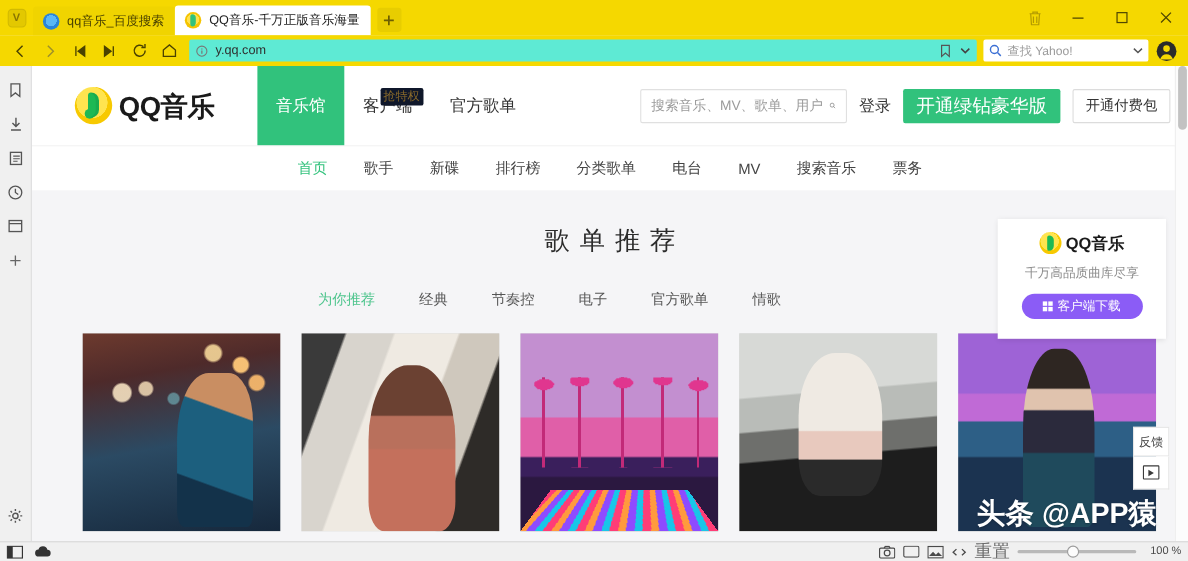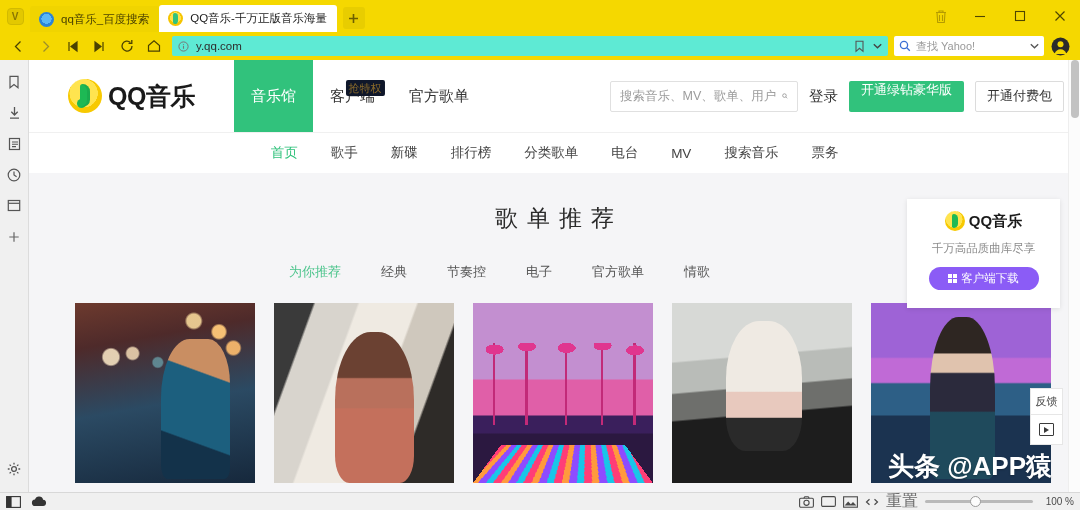--- a/index.html
+++ b/index.html
@@ -162,22 +162,22 @@
     padding: 1px 3px; border-radius: 2px; line-height: 1.3; white-space: nowrap;
   }
   .header-right { margin-left: auto; display: flex; align-items: center; gap: 11px; }
   .searchbox {
     width: 188px; height: 31px; border: 1px solid #e0e0e0; border-radius: 2px;
     display: flex; align-items: center; padding: 0 9px; gap: 6px; background: #fff;
   }
   .searchbox .ph { font-size: 12.5px; color: #9b9b9b; flex: 1; white-space: nowrap; }
   .login-link { font-size: 14.5px; color: #333; }
   .btn-green {
-    height: 31px; background: #31c27c; color: #fff; font-size: 13px;
-    display: flex; padding: 0 12px; border-radius: 2px; white-space: nowrap;
+    height: 31px; background: #31c27c; color: #fff; font-size: 17px;
+    display: flex; align-items: center; padding: 0 12px; border-radius: 2px; white-space: nowrap;
   }
   .btn-outline {
     height: 31px; background: #fff; color: #333; font-size: 13px; border: 1px solid #dcdcdc;
     display: flex; align-items: center; padding: 0 11px; border-radius: 2px; white-space: nowrap;
   }
 
   .subnav {
     height: 41px; background: #ffffff; border-top: 1px solid #f0f0f0;
     display: flex; align-items: center; justify-content: center; gap: 33px;
   }

